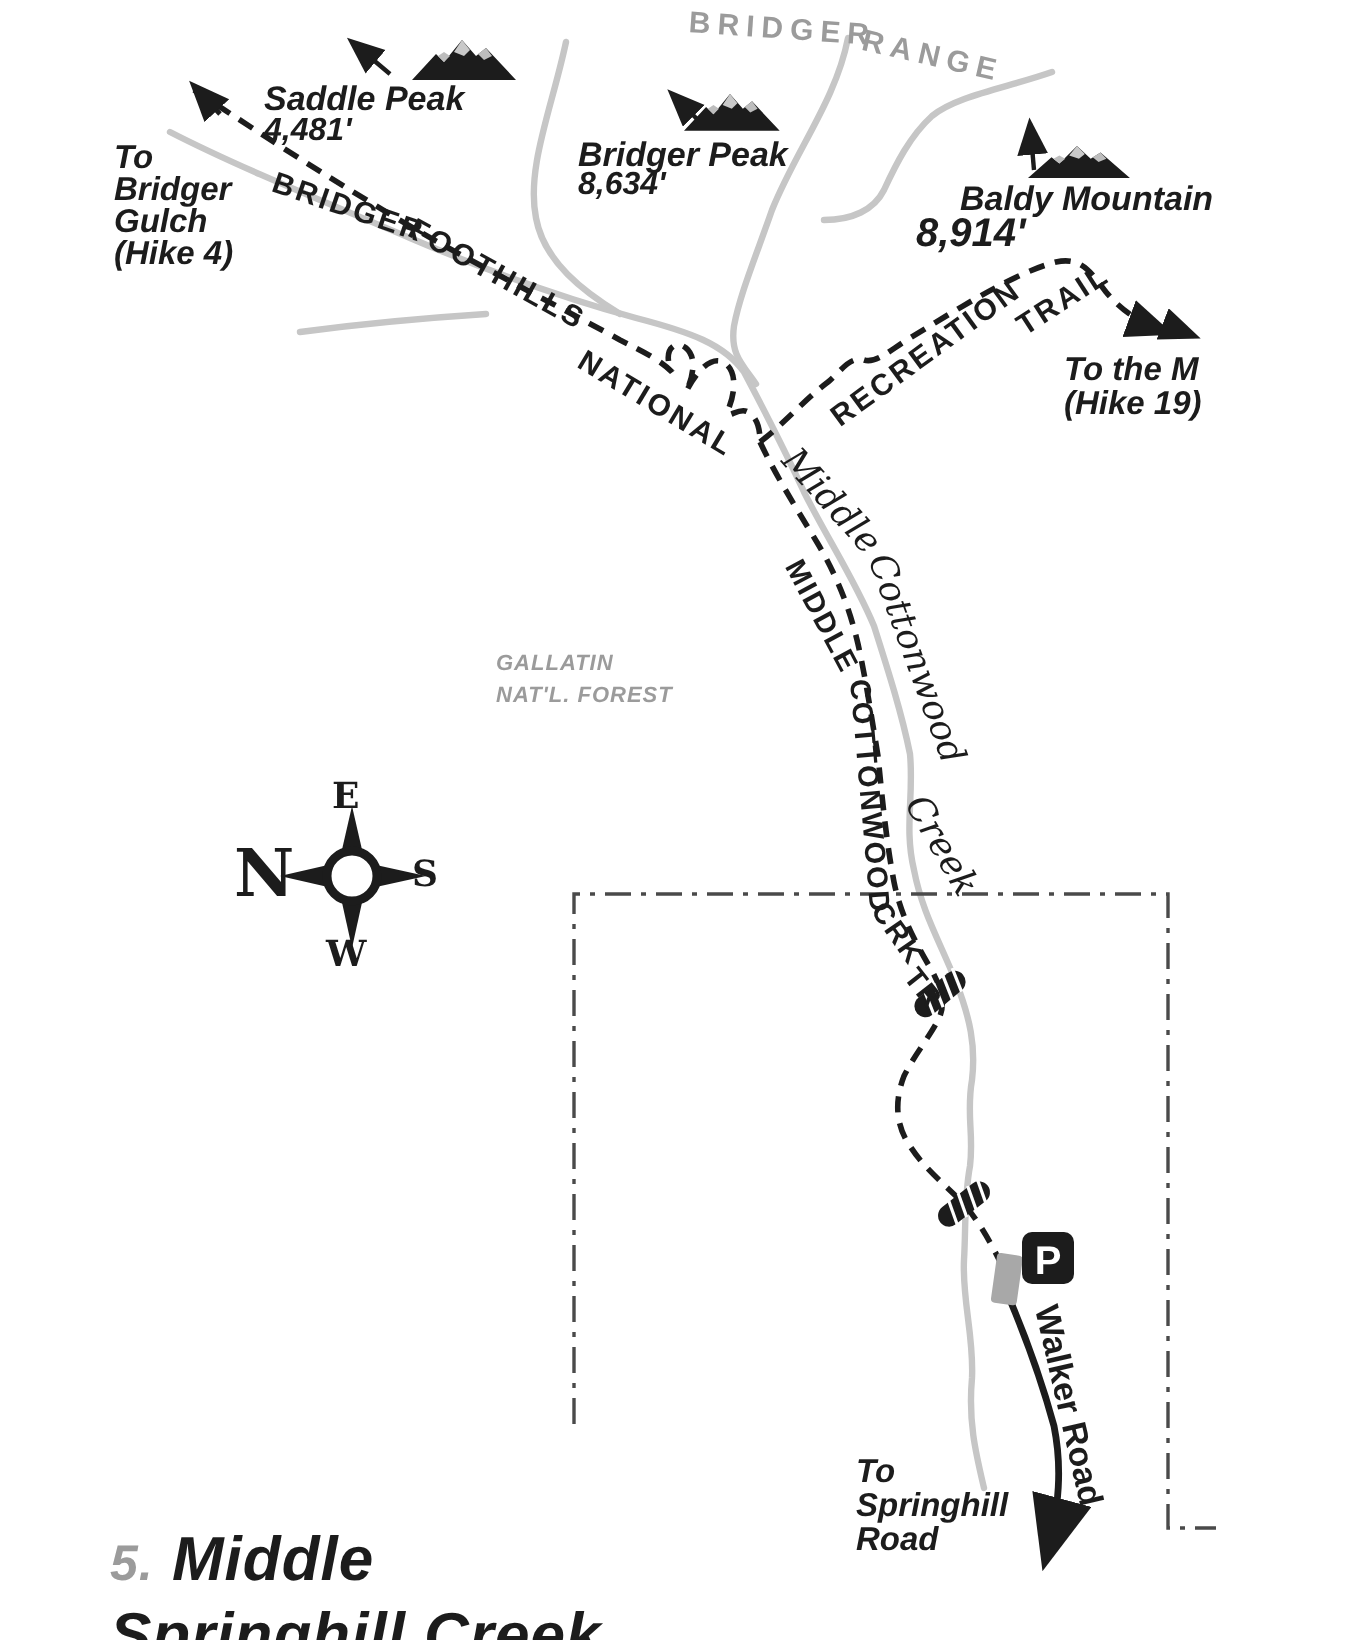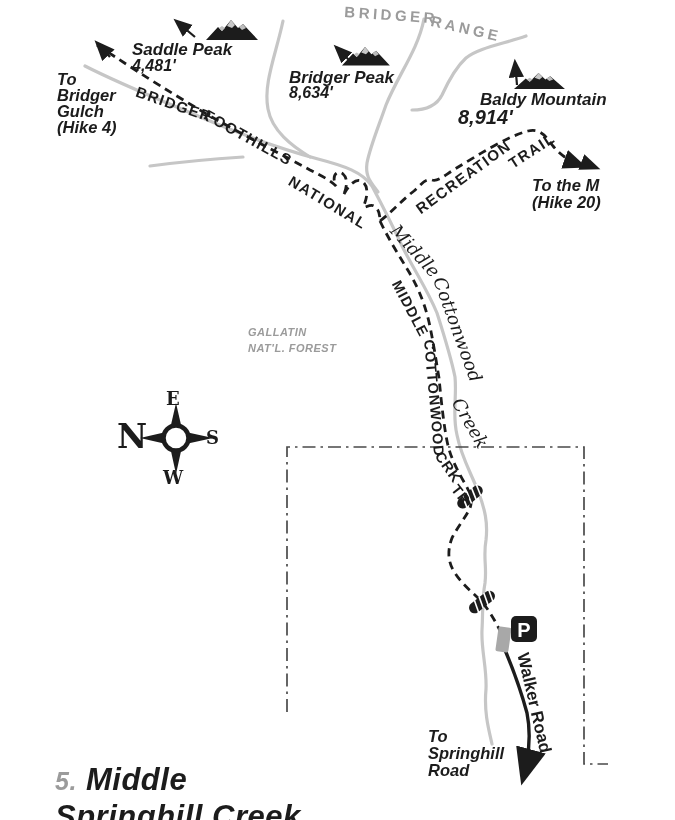--- a/index.html
+++ b/index.html
@@ -111,21 +111,21 @@
 
   <div class="lbl c" style="left:57px;top:71px;width:104px;font-size:16.5px;line-height:16px;">
     <div>To</div>
     <div>Bridger</div>
     <div>Gulch</div>
     <div>(Hike 4)</div>
   </div>
 
   <div class="lbl c" style="left:532px;top:177px;width:96px;font-size:16.5px;line-height:17px;">
     <div>To the M</div>
-    <div>(Hike 20)</div>
+    <div>(Hike 19)</div>
   </div>
 
   <div class="lbl rot trailword" style="left:139px;top:84px;transform:rotate(19deg);">BRIDGER</div>
   <div class="lbl rot trailword" style="left:209px;top:107px;transform:rotate(29deg);">FOOTHILLS</div>
   <div class="lbl rot trailword" style="left:294px;top:173px;transform:rotate(31deg);">NATIONAL</div>
   <div class="lbl rot trailword" style="left:413px;top:204px;transform:rotate(-36deg);">RECREATION</div>
   <div class="lbl rot trailword" style="left:506px;top:158px;transform:rotate(-33deg);">TRAIL</div>
 
   <div class="lbl rot trailword2" style="left:402px;top:278px;transform:rotate(62deg);">MIDDLE</div>
   <div class="lbl rot trailword2" style="left:436px;top:339px;transform:rotate(85deg);">COTTONWOOD</div>

